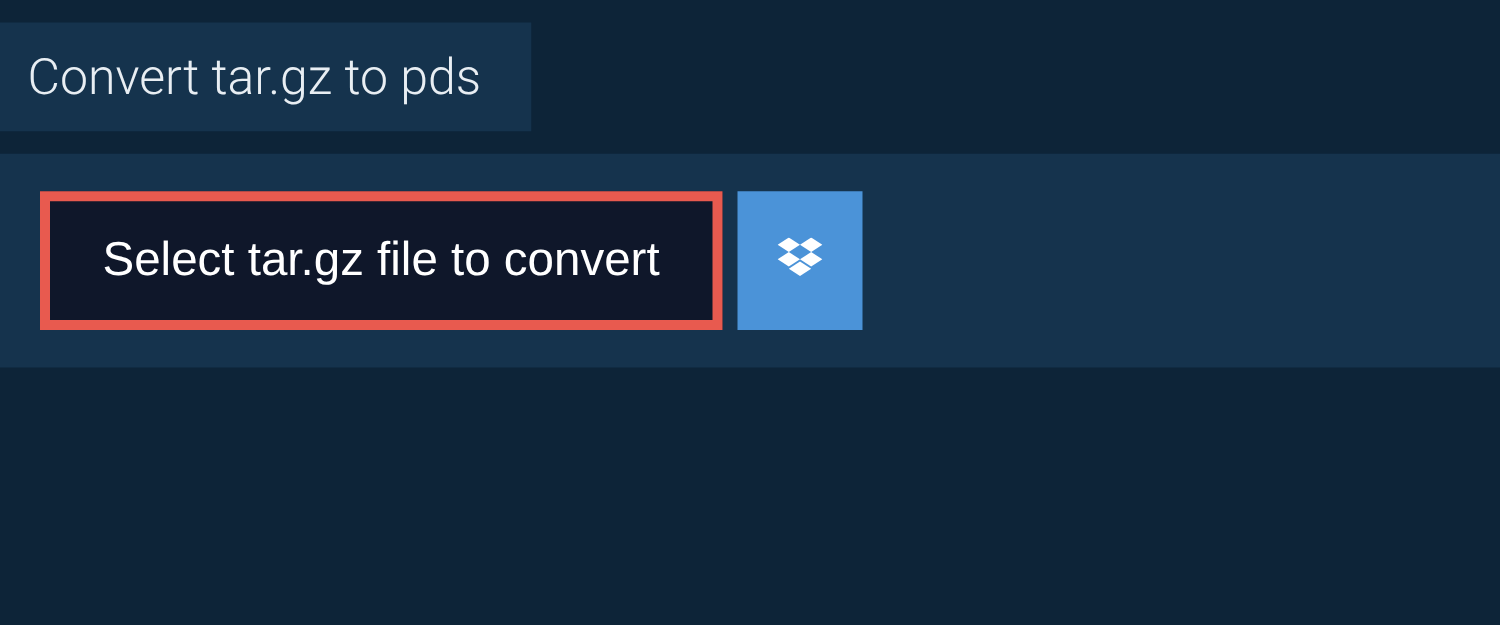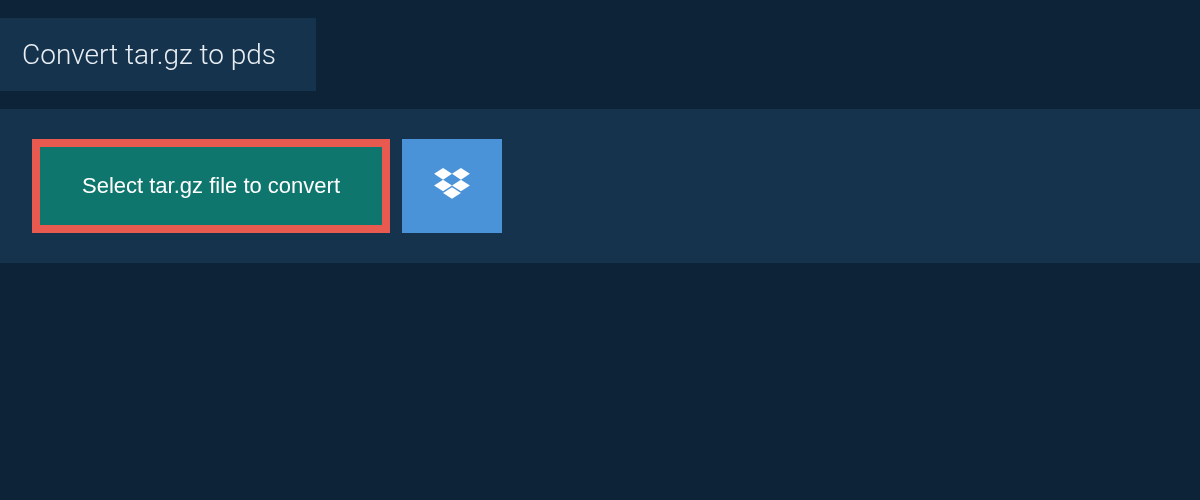--- a/index.html
+++ b/index.html
@@ -16,39 +16,39 @@
     }
     .title-tab {
       background-color: #15334d;
       display: inline-block;
       padding: 20px 40px 20px 22px;
       margin-top: 18px;
       margin-left: 0;
     }
     .title-text {
       color: #e8eef3;
-      font-size: 28px;
+      font-size: 40px;
       font-weight: 300;
     }
     .content-panel {
       background-color: #15334d;
       margin-top: 18px;
       padding: 30px 30px 30px 32px;
       width: 100%;
     }
     .button-row {
       display: flex;
       gap: 12px;
       align-items: stretch;
     }
     .select-button {
-      background-color: #0f766e;
+      background-color: #0f172a;
       border: 8px solid #e85a4f;
       color: #ffffff;
-      font-size: 22px;
+      font-size: 38px;
       font-weight: 300;
       padding: 26px 42px;
       cursor: pointer;
       display: flex;
       align-items: center;
       justify-content: center;
     }
     .dropbox-button {
       background-color: #4b93d8;
       border: none;

